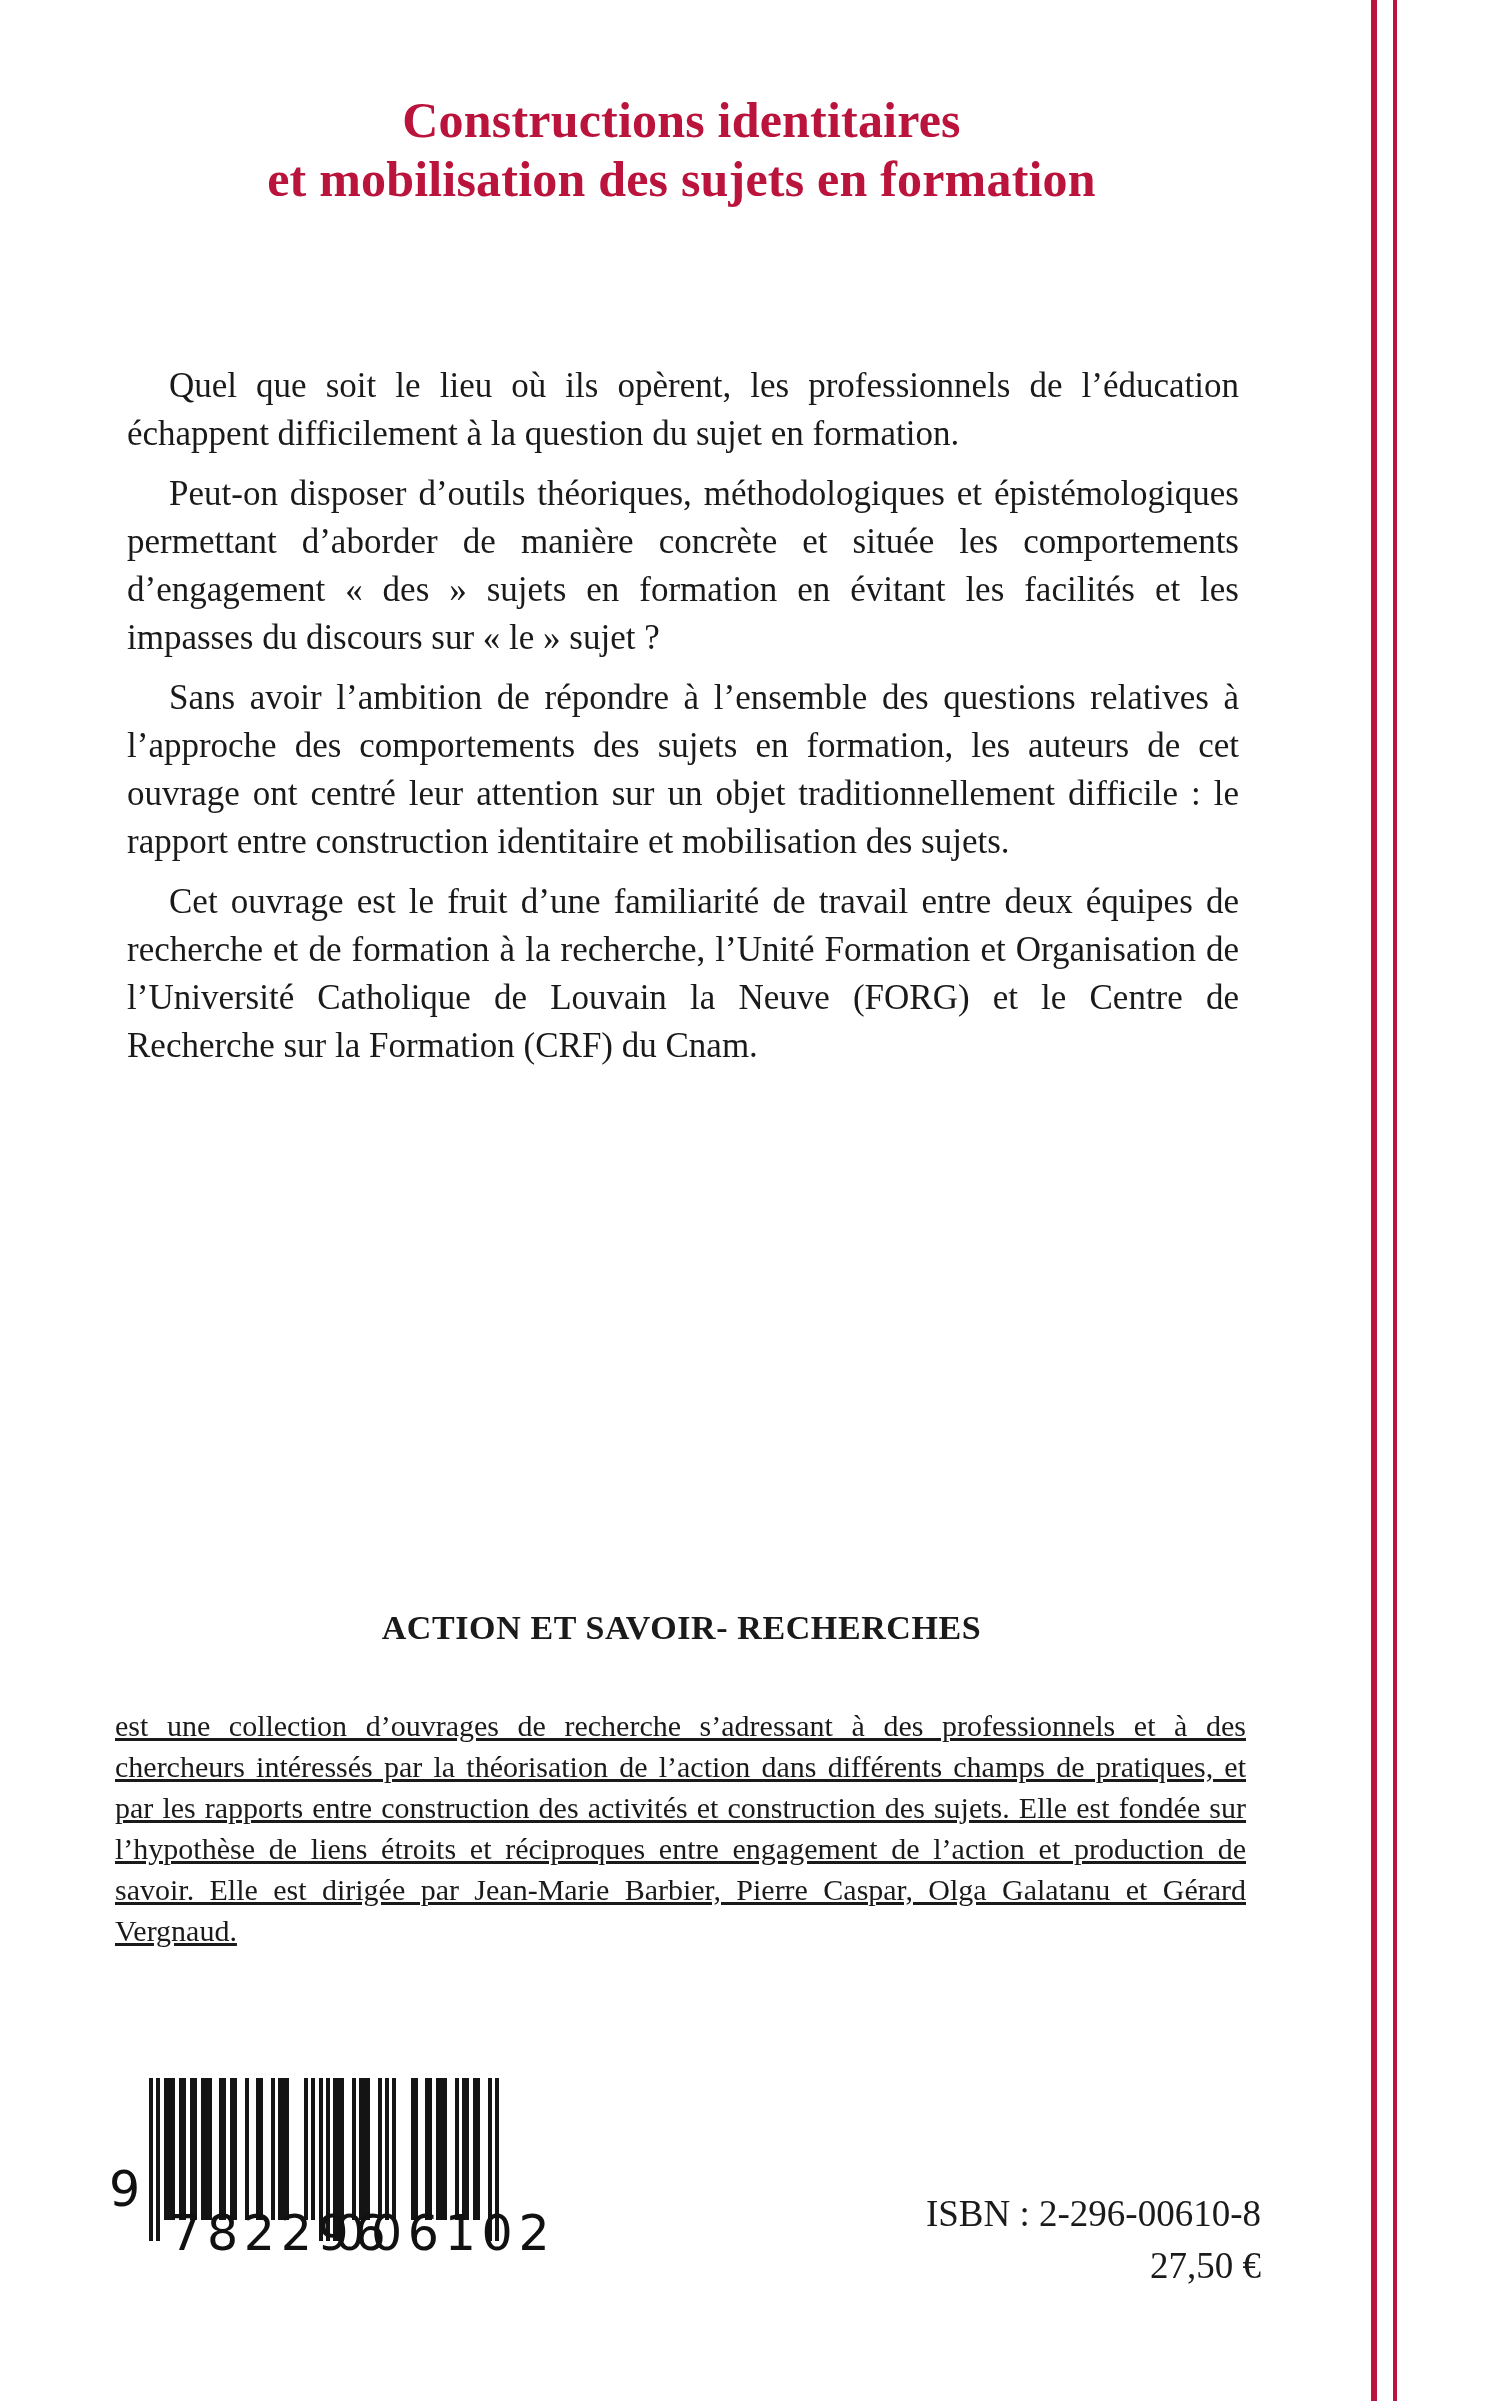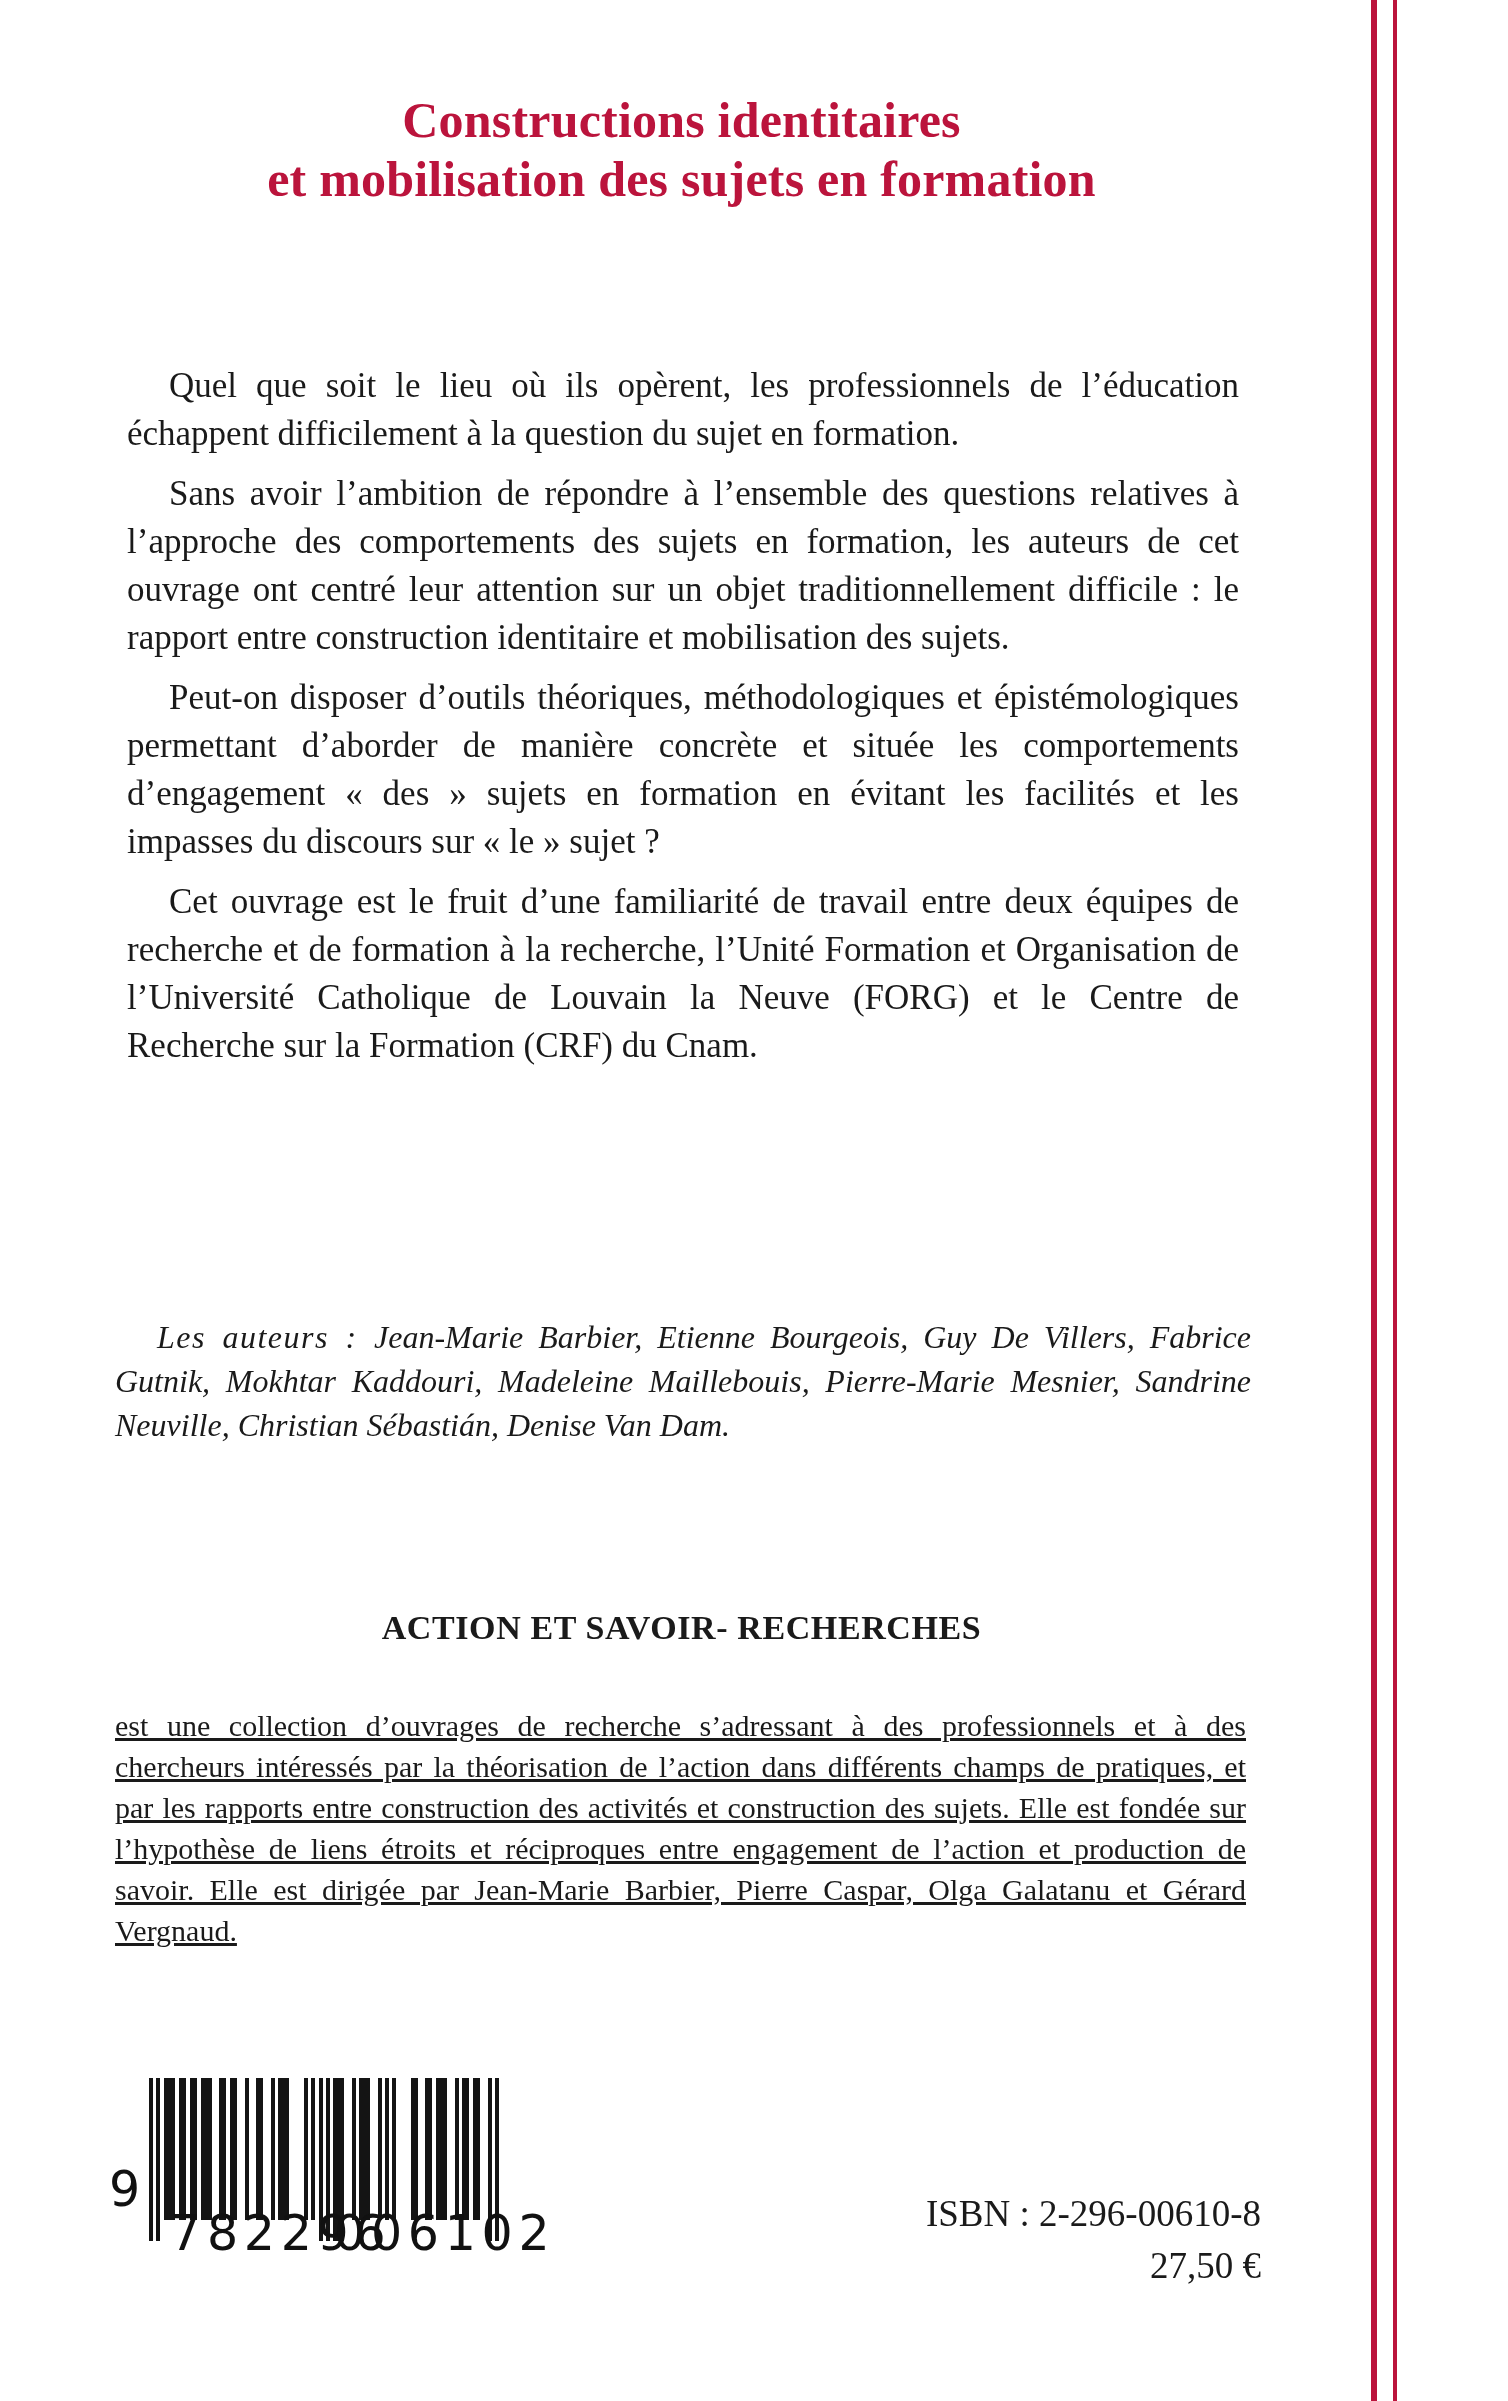--- a/index.html
+++ b/index.html
@@ -168,26 +168,25 @@
 
 <div class="cover">
 
   <div class="title-block">
     <div class="title-line">Constructions identitaires</div>
     <div class="title-line">et mobilisation des sujets en formation</div>
   </div>
 
   <div class="blurb">
     <p>Quel que soit le lieu où ils opèrent, les professionnels de l’éducation échappent difficilement à la question du sujet en formation.</p>
+    <p>Peut-on disposer d’outils théoriques, méthodologiques et épistémologiques permettant d’aborder de manière concrète et située les comportements d’engagement « des » sujets en formation en évitant les facilités et les impasses du discours sur « le » sujet ?</p>
     <p>Sans avoir l’ambition de répondre à l’ensemble des questions relatives à l’approche des comportements des sujets en formation, les auteurs de cet ouvrage ont centré leur attention sur un objet traditionnellement difficile : le rapport entre construction identitaire et mobilisation des sujets.</p>
-    <p>Peut-on disposer d’outils théoriques, méthodologiques et épistémologiques permettant d’aborder de manière concrète et située les comportements d’engagement « des » sujets en formation en évitant les facilités et les impasses du discours sur « le » sujet ?</p>
     <p>Cet ouvrage est le fruit d’une familiarité de travail entre deux équipes de recherche et de formation à la recherche, l’Unité Formation et Organisation de l’Université Catholique de Louvain la Neuve (FORG) et le Centre de Recherche sur la Formation (CRF) du Cnam.</p>
   </div>
 
-  <div class="authors"><span class="lead">Les auteurs : </span><span>Jean-Marie Barbier, Etienne Bourgeois, Guy De Villers, Fabrice Gutnik, Mokhtar Kaddouri, Madeleine Maillebouis, Pierre-Marie Mesnier, Sandrine Neuville, Christian Sébastián, Denise Van Dam.</span></div>
 
   <div class="collection-heading">ACTION ET SAVOIR- RECHERCHES</div>
 
   <div class="collection-body">
     <p>est une collection d’ouvrages de recherche s’adressant à des professionnels et à des chercheurs intéressés par la théorisation de l’action dans différents champs de pratiques, et par les rapports entre construction des activités et construction des sujets. Elle est fondée sur l’hypothèse de liens étroits et réciproques entre engagement de l’action et production de savoir. Elle est dirigée par Jean-Marie Barbier, Pierre Caspar, Olga Galatanu et Gérard Vergnaud.</p>
   </div>
 
   <div class="barcode-wrap">
     <div class="barcode-digit-left">9</div>
     <div class="bars" id="bars">

